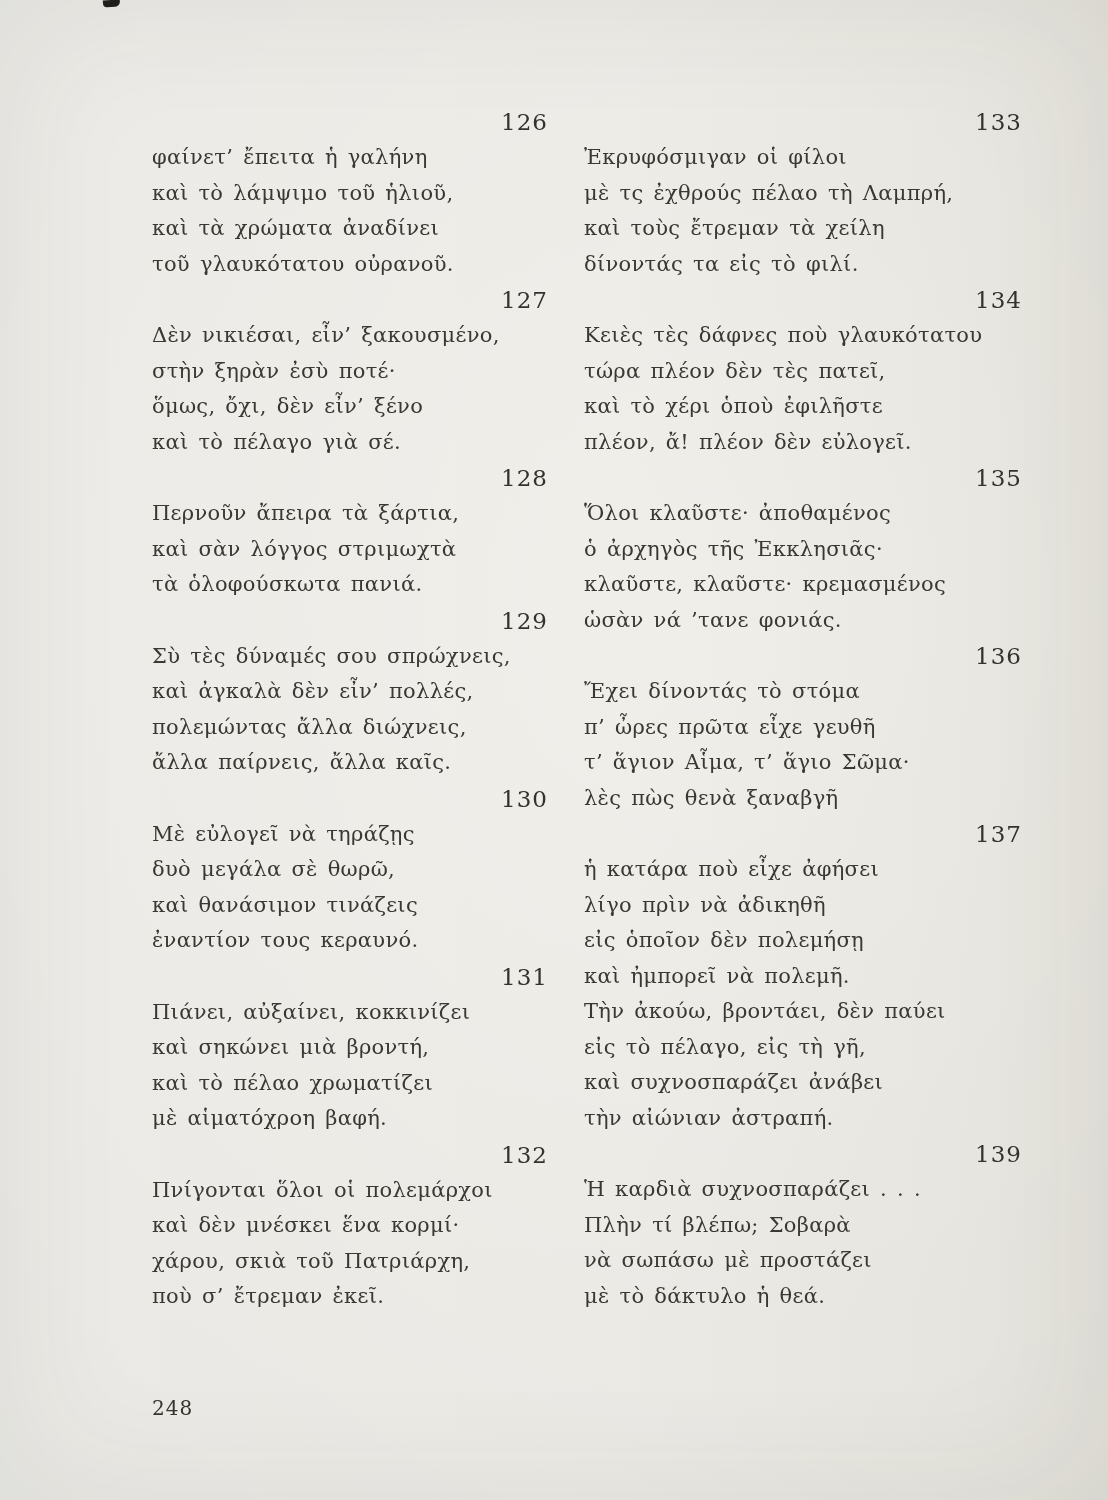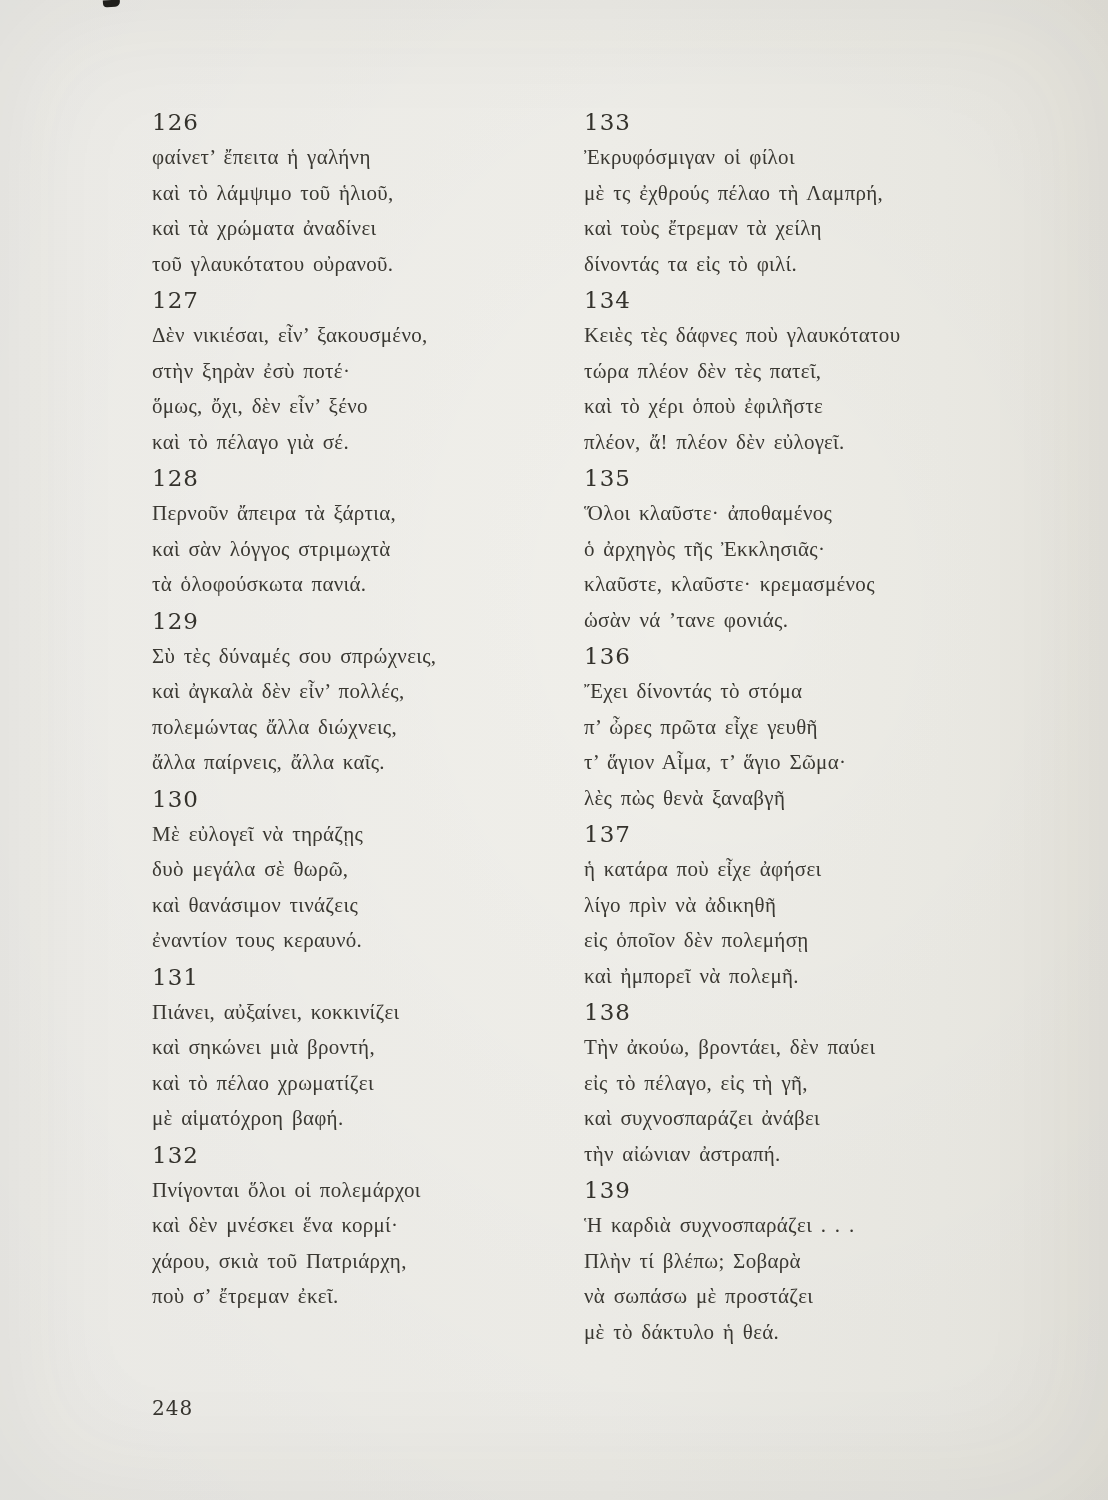--- a/index.html
+++ b/index.html
@@ -29,36 +29,35 @@
   .columns {
     position: absolute;
     top: 104px; left: 152px;
     display: flex;
   }
   .col { display: block; }
   .col-left  { width: 396px; margin-right: 36px; }
   .col-right { width: 438px; }
   .stanza { margin: 0; }
   .stanza-number {
-    text-align: left;
+    text-align: right;
     font-size: 23px;
     line-height: 36px;
     height: 36px;
     letter-spacing: 1px;
     color: #34322c;
   }
   .verse {
     font-size: 21px;
     line-height: 35.5px;
     height: 35.5px;
     letter-spacing: 0.3px;
     word-spacing: 3px;
     white-space: nowrap;
     color: #3a3832;
-    font-family: Liberation Serif, serif;
   }
   .page-number {
     position: absolute;
     left: 152px; top: 1396px;
     font-size: 20px;
     letter-spacing: 1px;
     color: #37352f;
   }
 </style>
 </head>
@@ -164,21 +163,20 @@
 
       <div class="stanza">
         <div class="stanza-number">137</div>
         <div class="verse">ἡ κατάρα ποὺ εἶχε ἀφήσει</div>
         <div class="verse">λίγο πρὶν νὰ ἀδικηθῆ</div>
         <div class="verse">εἰς ὁποῖον δὲν πολεμήσῃ</div>
         <div class="verse">καὶ ἠμπορεῖ νὰ πολεμῆ.</div>
       </div>
 
       <div class="stanza">
-        <div class="stanza-number">138</div>
         <div class="verse">Τὴν ἀκούω, βροντάει, δὲν παύει</div>
         <div class="verse">εἰς τὸ πέλαγο, εἰς τὴ γῆ,</div>
         <div class="verse">καὶ συχνοσπαράζει ἀνάβει</div>
         <div class="verse">τὴν αἰώνιαν ἀστραπή.</div>
       </div>
 
       <div class="stanza">
         <div class="stanza-number">139</div>
         <div class="verse">Ἡ καρδιὰ συχνοσπαράζει . . .</div>
         <div class="verse">Πλὴν τί βλέπω; Σοβαρὰ</div>

